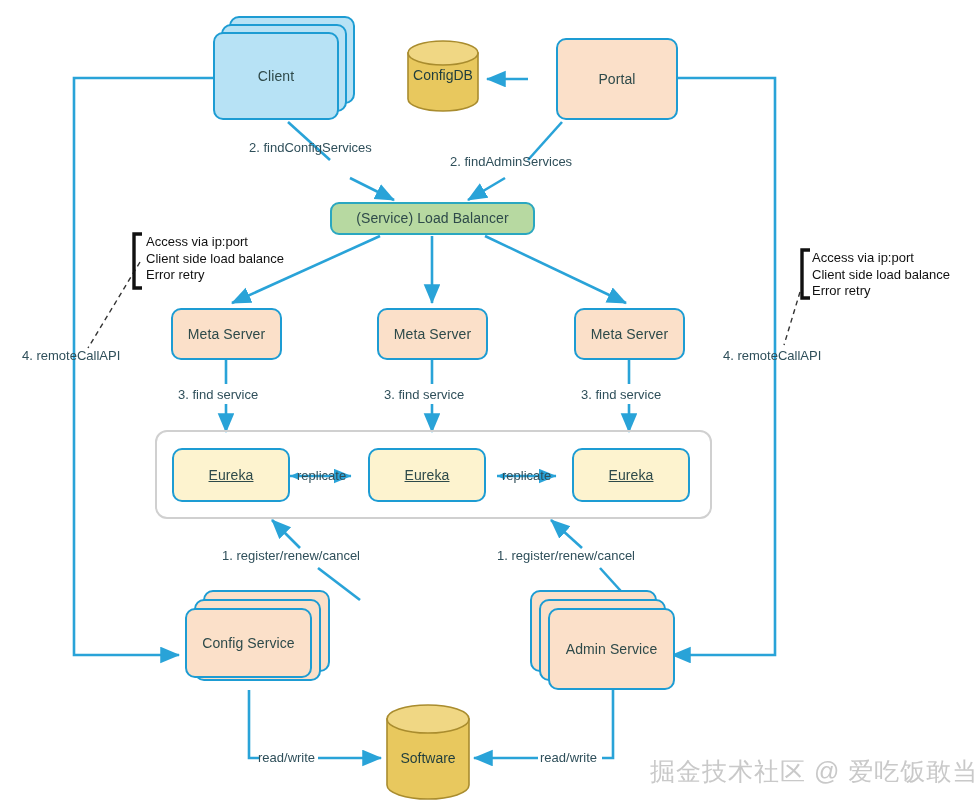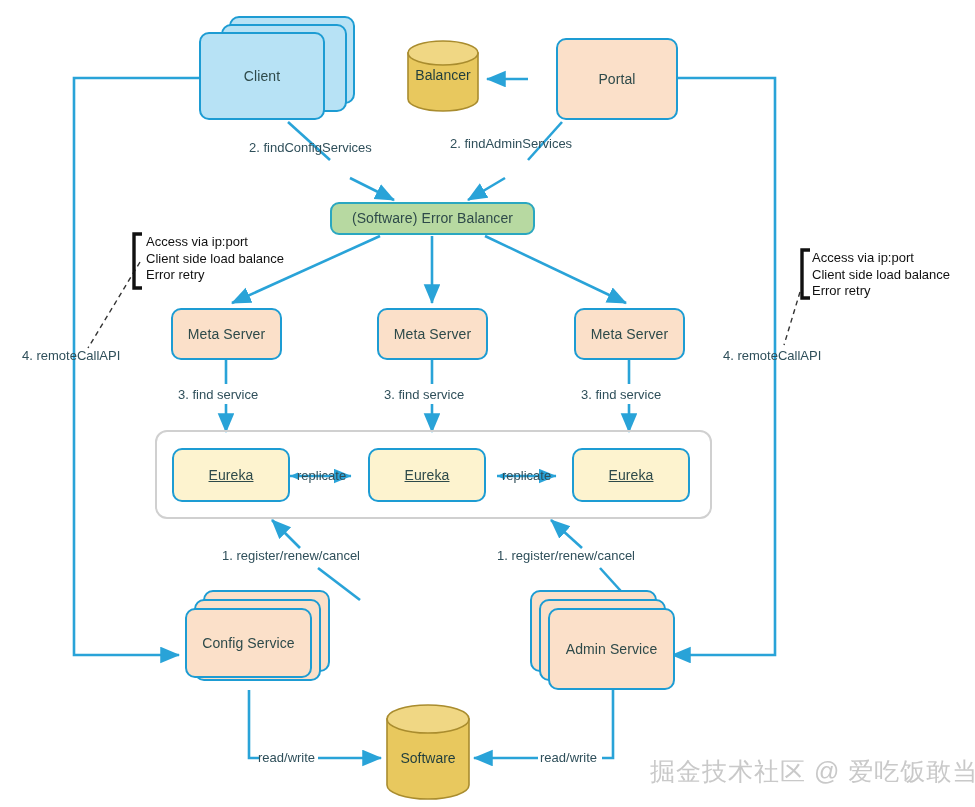--- a/index.html
+++ b/index.html
@@ -162,38 +162,38 @@
     </g>
 
     <g stroke="#111111" stroke-width="3.4" fill="none" stroke-linecap="butt">
       <path d="M142,234 L134,234 L134,288 L142,288"></path>
       <path d="M810,250 L802,250 L802,298 L810,298"></path>
     </g>
   </svg>
 
   <div class="stackcard client" style="left:229px; top:16px; width:126px; height:88px;"></div>
   <div class="stackcard client" style="left:221px; top:24px; width:126px; height:88px;"></div>
-  <div class="node client" style="left:199px; top:32px; width:126px; height:88px;">
+  <div class="node client" style="left:213px; top:32px; width:126px; height:88px;">
     <span>Client</span>
   </div>
 
   <div class="node peach" style="left:528px; top:38px; width:122px; height:82px;margin-left:28px;">
     <span>Portal</span>
   </div>
 
   <div class="cyl" style="left:406px; top:40px; width:74px; height:72px;">
     <svg width="74" height="72" viewBox="0 0 74 72">
       <path d="M2,13 L2,59 A35,12 0 0 0 72,59 L72,13 Z" fill="#e8c85e" stroke="#a98c2e" stroke-width="1.6"></path>
       <ellipse cx="37" cy="13" rx="35" ry="12" fill="#f0d784" stroke="#a98c2e" stroke-width="1.6"></ellipse>
     </svg>
-    <div class="cyl-label" style="top:27px;">Balancer</div>
+    <div class="cyl-label" style="top:27px;">ConfigDB</div>
   </div>
 
   <div class="node green" style="left:330px; top:202px; width:205px; height:33px; border-radius:9px;">
-    <span>(Software) Error Balancer</span>
+    <span>(Service) Load Balancer</span>
   </div>
 
   <div class="node peach" style="left:171px; top:308px; width:111px; height:52px;">
     <span>Meta Server</span>
   </div>
   <div class="node peach" style="left:377px; top:308px; width:111px; height:52px;">
     <span>Meta Server</span>
   </div>
   <div class="node peach" style="left:574px; top:308px; width:111px; height:52px;">
     <span>Meta Server</span>
@@ -224,21 +224,21 @@
 
   <div class="cyl" style="left:385px; top:703px; width:86px; height:98px;">
     <svg width="86" height="98" viewBox="0 0 86 98">
       <path d="M2,16 L2,82 A41,14 0 0 0 84,82 L84,16 Z" fill="#e8c85e" stroke="#a98c2e" stroke-width="1.6"></path>
       <ellipse cx="43" cy="16" rx="41" ry="14" fill="#f0d784" stroke="#a98c2e" stroke-width="1.6"></ellipse>
     </svg>
     <div class="cyl-label" style="top:47px;">Software</div>
   </div>
 
   <div class="edge-label" style="left:249px; top:140px;">2. findConfigServices</div>
-  <div class="edge-label" style="left:450px; top:136px;">2. findAdminServices</div>
+  <div class="edge-label" style="left:450px; top:154px;">2. findAdminServices</div>
 
   <div class="edge-label" style="left:178px; top:387px;">3. find service</div>
   <div class="edge-label" style="left:384px; top:387px;">3. find service</div>
   <div class="edge-label" style="left:581px; top:387px;">3. find service</div>
 
   <div class="edge-label" style="left:297px; top:468px;">replicate</div>
   <div class="edge-label" style="left:502px; top:468px;">replicate</div>
 
   <div class="edge-label" style="left:222px; top:548px;">1. register/renew/cancel</div>
   <div class="edge-label" style="left:497px; top:548px;">1. register/renew/cancel</div>

